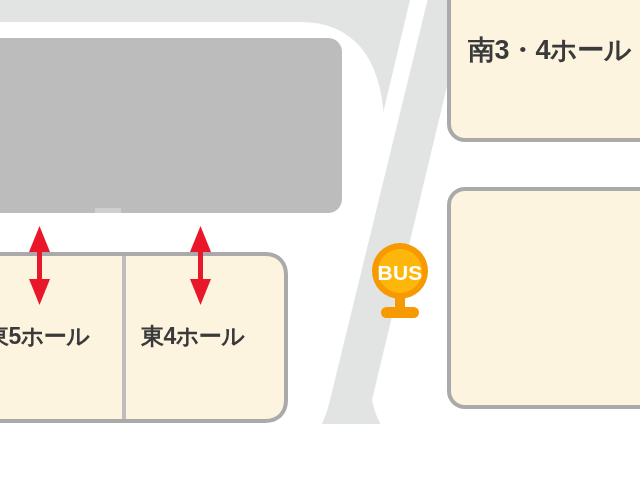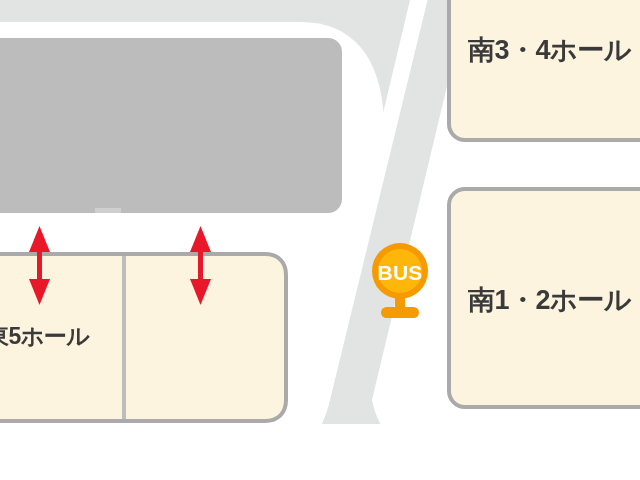--- a/index.html
+++ b/index.html
@@ -115,24 +115,24 @@
     <g>
       <rect x="198" y="241" width="5" height="50" fill="#e8172a"></rect>
       <polygon points="200.5,226 211,252 190,252" fill="#e8172a"></polygon>
       <polygon points="200.5,305 211,279 190,279" fill="#e8172a"></polygon>
     </g>
 
   </svg>
 
   <div class="hall-label big" id="label-south34">南3・4ホール</div>
 
-  <div class="hall-label big" id="label-south12">南1・2ホール</div>
 
   <div class="hall-label med" id="label-east5">東5ホール</div>
 
+  <div class="hall-label med" id="label-east4">東4ホール</div>
 
   <div id="bus-marker">
     <svg viewBox="0 0 56 82" width="56" height="82">
 
       <rect x="23" y="46" width="10" height="22" fill="#f59a00"></rect>
 
       <rect x="9" y="64" width="38" height="11" rx="5.5" ry="5.5" fill="#f59a00"></rect>
 
       <circle cx="28" cy="28" r="28" fill="#f59a00"></circle>
 

